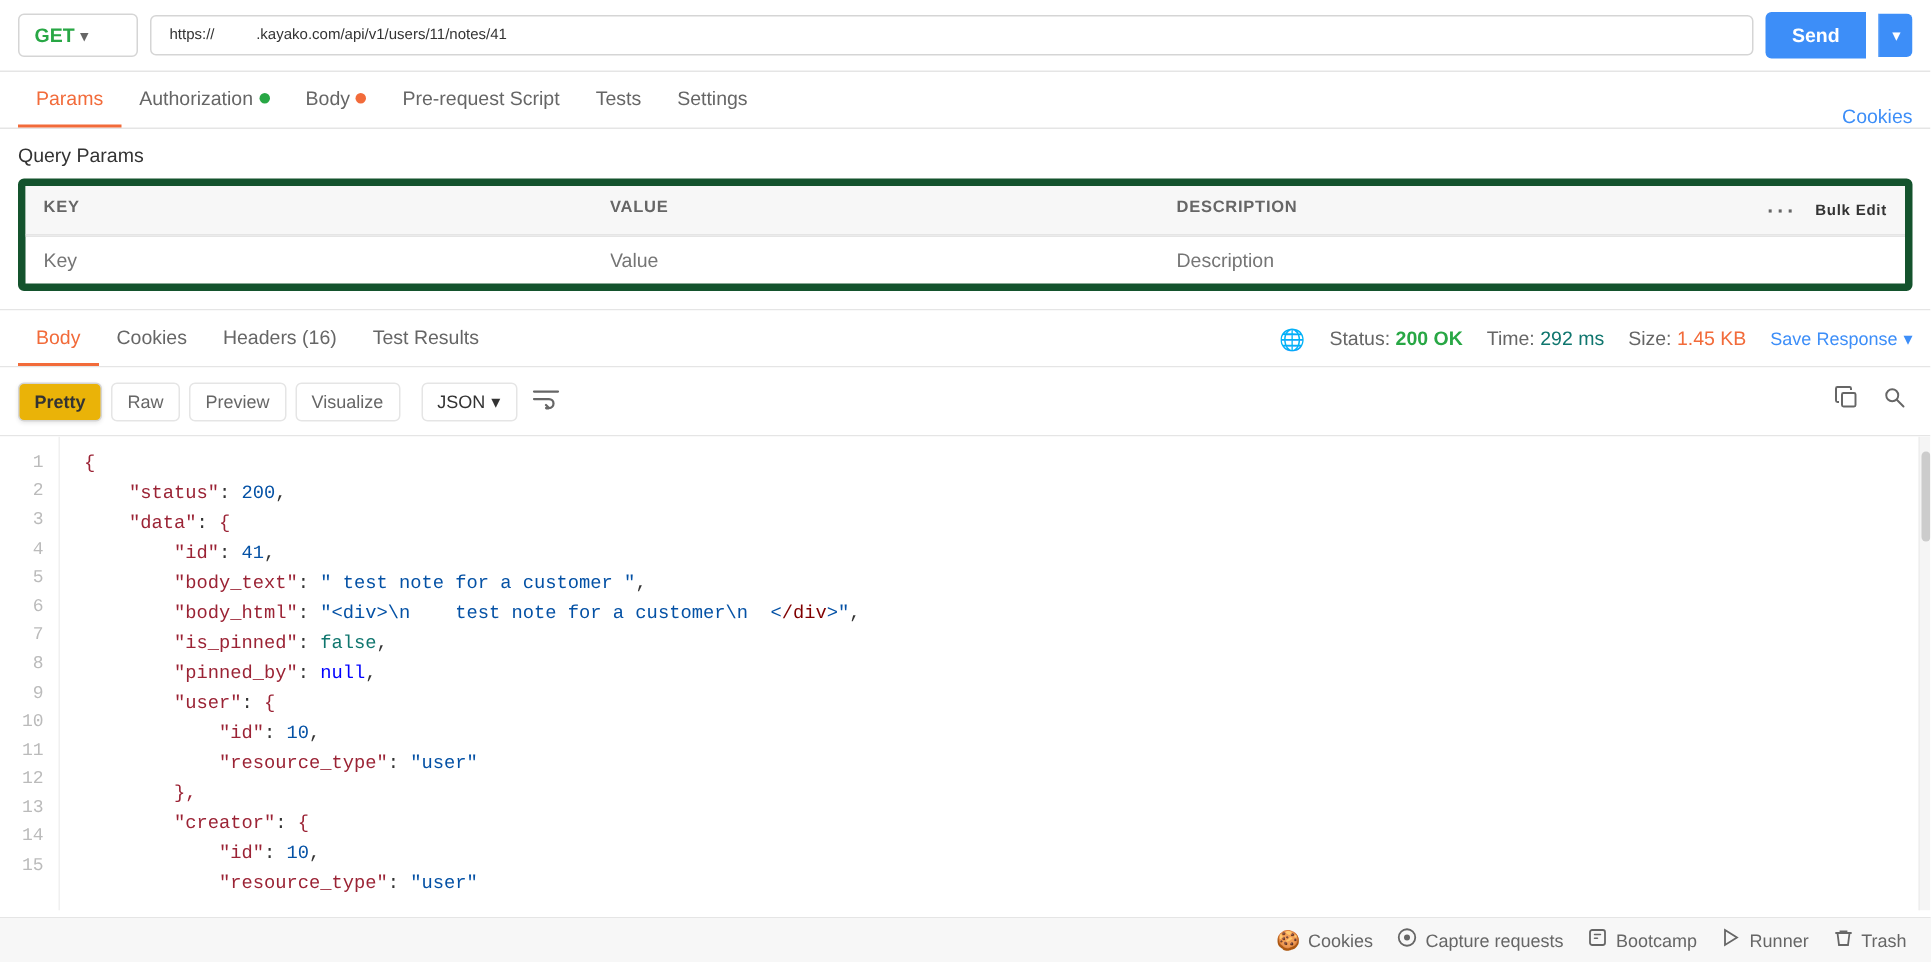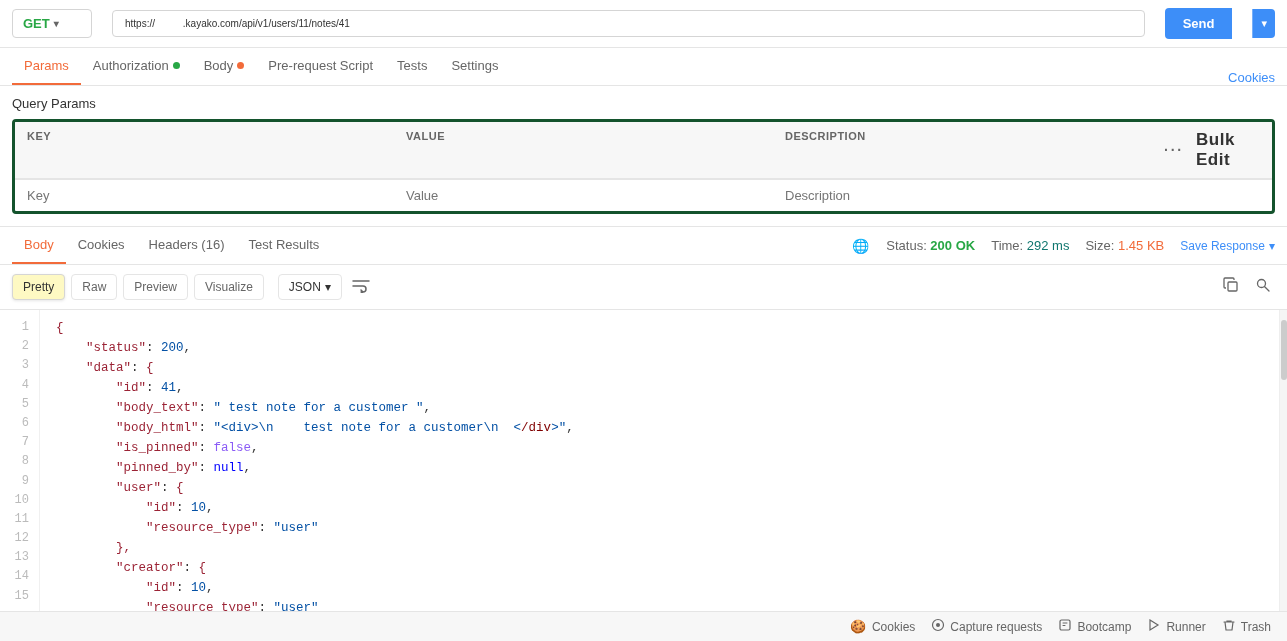--- a/index.html
+++ b/index.html
@@ -1,83 +1,83 @@
 <!DOCTYPE html>
 <html><head>
   <meta charset="utf-8">
   <style>
     * { box-sizing: border-box; margin: 0; padding: 0; }
     body { font-family: -apple-system, BlinkMacSystemFont, 'Segoe UI', sans-serif; font-size: 13px; background: #fff; color: #333; height: 641px; overflow: hidden; }
 
     
-    .top-bar { display: flex; align-items: center; padding: 8px 12px; gap: 20px; background: #fff; border-bottom: 1px solid #e5e5e5; }
+    .top-bar { display: flex; align-items: center; padding: 8px 12px; gap: 8px; background: #fff; border-bottom: 1px solid #e5e5e5; }
     .method-select { display: flex; align-items: center; gap: 4px; background: #fff; border: 1px solid #d5d5d5; border-radius: 4px; padding: 6px 10px; font-weight: 600; font-size: 13px; color: #28a745; cursor: pointer; min-width: 80px; }
     .method-select .chevron { color: #666; font-size: 10px; }
     .url-input { flex: 1; border: 1px solid #d5d5d5; border-radius: 4px; padding: 7px 12px; font-size: 10px; color: #333; outline: none; }
     .send-btn { background: #3d8ef8; color: #fff; border: none; border-radius: 4px 0 0 4px; padding: 8px 18px; font-size: 13px; font-weight: 600; cursor: pointer; }
     .send-dropdown { background: #3d8ef8; color: #fff; border: none; border-left: 1px solid rgba(255,255,255,0.3); border-radius: 0 4px 4px 0; padding: 8px 8px; font-size: 11px; cursor: pointer; }
 
     
     .tabs-bar { display: flex; align-items: flex-end; padding: 0 12px; border-bottom: 1px solid #e5e5e5; background: #fff; }
     .tab { padding: 10px 12px; font-size: 13px; color: #666; cursor: pointer; border-bottom: 2px solid transparent; text-decoration: none; display: flex; align-items: center; gap: 4px; }
     .tab.active { color: #f26b3a; border-bottom-color: #f26b3a; font-weight: 500; }
     .tab-dot { width: 7px; height: 7px; border-radius: 50%; display: inline-block; }
     .tab-dot.green { background: #28a745; }
     .tab-dot.orange { background: #f26b3a; }
     .cookies-link { margin-left: auto; color: #3d8ef8; font-size: 13px; cursor: pointer; }
 
     
     .query-params-section { padding: 10px 12px 0; }
     .section-title { font-size: 13px; font-weight: 500; color: #333; margin-bottom: 8px; }
 
     
-    .params-table { width: 100%; border: 3px solid #14532d; border-radius: 4px; overflow: hidden; }
+    .params-table { width: 100%; border: 5px solid #14532d; border-radius: 4px; overflow: hidden; }
     .params-table-header { display: grid; grid-template-columns: 1fr 1fr 1fr 120px; background: #f7f7f7; border-bottom: 1px solid #e5e5e5; }
     .params-table-row { display: grid; grid-template-columns: 1fr 1fr 1fr 120px; border-top: 1px solid #e5e5e5; }
     .th { padding: 8px 12px; font-size: 11px; font-weight: 600; color: #666; letter-spacing: 0.5px; }
     .th.last { display: flex; align-items: center; justify-content: flex-end; gap: 12px; }
     .td { padding: 8px 12px; font-size: 13px; color: #aaa; }
-    .bulk-edit-btn { font-size: 17px; font-weight: 600; color: #333; cursor: pointer; }
+    .bulk-edit-btn { font-size: 10px; font-weight: 600; color: #333; cursor: pointer; }
     .more-btn { color: #666; cursor: pointer; font-size: 14px; letter-spacing: 2px; }
 
     
     .divider { height: 1px; background: #e5e5e5; margin-top: 12px; }
 
     
     .response-section { display: flex; flex-direction: column; flex: 1; }
     .response-tabs-bar { display: flex; align-items: center; padding: 0 12px; border-bottom: 1px solid #e5e5e5; background: #fff; }
     .response-tab { padding: 10px 12px; font-size: 13px; color: #666; cursor: pointer; border-bottom: 2px solid transparent; }
     .response-tab.active { color: #f26b3a; border-bottom-color: #f26b3a; font-weight: 500; }
     .response-status { margin-left: auto; display: flex; align-items: center; gap: 16px; font-size: 13px; }
     .status-ok { color: #28a745; font-weight: 600; text-align: right; }
     .status-label { color: #666; }
     .status-value { color: #0f766e; font-weight: 500; }
     .status-size { color: #f26b3a; font-weight: 500; }
     .save-response { color: #3d8ef8; font-size: 12px; cursor: pointer; display: flex; align-items: center; gap: 4px; }
 
     
     .body-toolbar { display: flex; align-items: center; gap: 6px; padding: 8px 12px; border-bottom: 1px solid #e5e5e5; background: #fff; }
     .view-btn { padding: 5px 10px; font-size: 12px; border: 1px solid #e5e5e5; border-radius: 4px; cursor: pointer; background: #fff; color: #666; }
-    .view-btn.active { background: #fef9c3; border-color: #d5d5d5; color: #333; font-weight: 400; box-shadow: 0 1px 3px rgba(0,0,0,0.1); }
+    .view-btn.active { background: #eab308; border-color: #d5d5d5; color: #333; font-weight: 700; box-shadow: 0 1px 3px rgba(0,0,0,0.1); }
     .format-select { display: flex; align-items: center; gap: 4px; padding: 5px 10px; font-size: 12px; border: 1px solid #e5e5e5; border-radius: 4px; cursor: pointer; background: #fff; color: #333; margin-left: 8px; }
     .wrap-btn { color: #666; cursor: pointer; font-size: 14px; padding: 4px; }
     .body-actions { margin-left: auto; display: flex; gap: 8px; }
     .icon-btn { color: #666; cursor: pointer; background: none; border: none; font-size: 16px; padding: 4px; }
 
     
     .code-area { display: flex; font-family: 'Courier New', Courier, monospace; font-size: 12.5px; line-height: 1.6; overflow: auto; background: #fff; flex: 1; height: calc(641px - 340px); }
     .line-numbers { padding: 8px 0; background: #fff; min-width: 40px; text-align: right; color: #aaa; user-select: none; border-right: 1px solid #f0f0f0; }
     .line-num { padding: 0 10px; display: block; font-size: 12px; color: #bbb; }
     .code-content { padding: 8px 16px; flex: 1; overflow: auto; white-space: pre; }
 
     
     .j-key { color: #9b2335; }
     .j-num { color: #0451a5; }
     .j-str { color: #0451a5; }
-    .j-bool { color: #8b5cf6; }
+    .j-bool { color: #0f766e; }
     .j-null { color: #0000ff; }
     .j-tag { color: #800000; }
 
     
     .code-area::-webkit-scrollbar { width: 8px; height: 8px; }
     .code-area::-webkit-scrollbar-track { background: #f5f5f5; }
     .code-area::-webkit-scrollbar-thumb { background: #ccc; border-radius: 4px; }
 
     
     .bottom-bar { display: flex; align-items: center; justify-content: flex-end; gap: 16px; padding: 6px 16px; border-top: 1px solid #e5e5e5; background: #f7f7f7; position: fixed; bottom: 0; left: 0; right: 0; }

